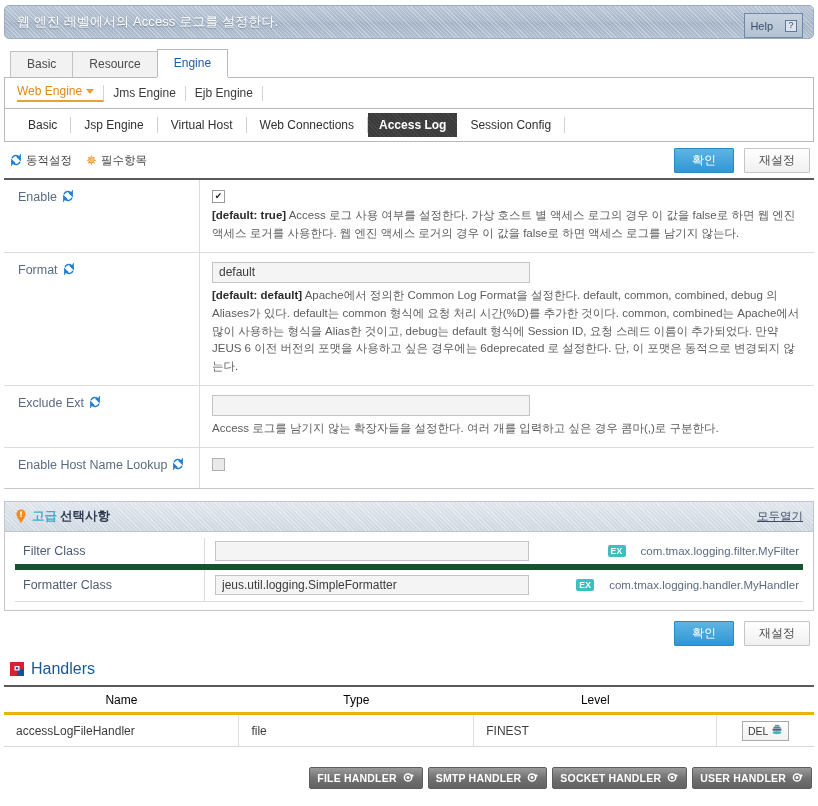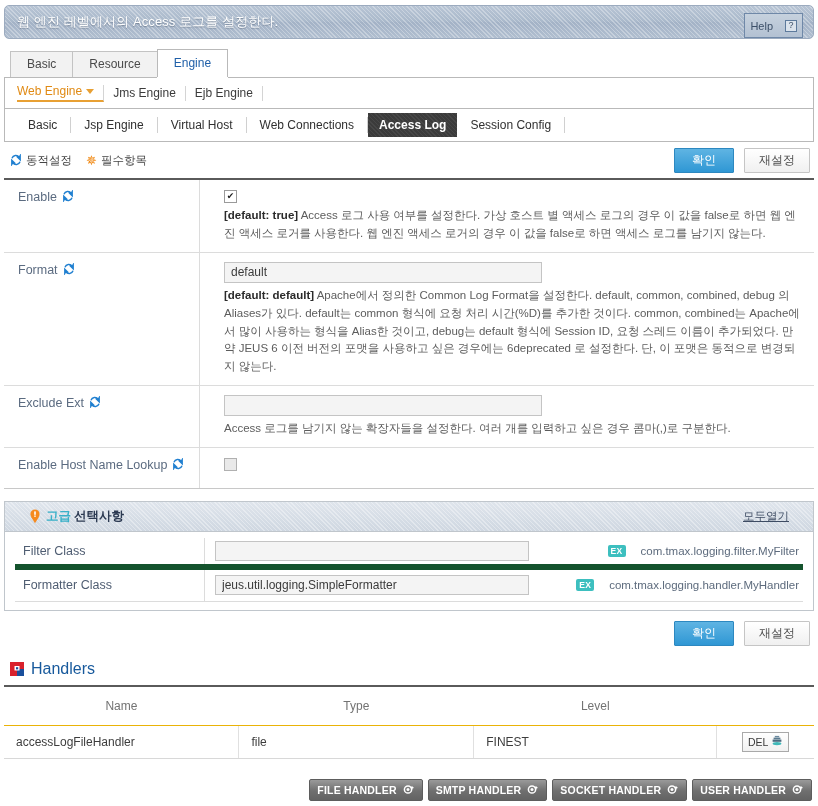--- a/index.html
+++ b/index.html
@@ -205,21 +205,20 @@
   
   .formtable {
     margin: 0 4px;
     border-top: 2px solid #5a5a5a;
     border-bottom: 1px solid #c8c8c8;
   }
   .frow {
     display: flex;
     border-bottom: 1px solid #dcdcdc;
     min-height: 40px;
-    gap: 12px;
   }
   .frow:last-child { border-bottom: none; }
   .flabel {
     width: 196px;
     flex: 0 0 196px;
     padding: 10px 0 10px 14px;
     font-size: 12.5px;
     color: #5b6b80;
     display: flex;
     align-items: flex-start;
@@ -267,21 +266,21 @@
     border: 1px solid #c0c6cc;
     background: #fff;
   }
   .advhead {
     height: 30px;
     background:
       repeating-linear-gradient(45deg, rgba(255,255,255,.35) 0 1px, rgba(0,0,0,0) 1px 3px),
       linear-gradient(to bottom,#dfe5ec,#cfd7e1);
     border-bottom: 1px solid #c0c6cc;
     display: flex; align-items: center;
-    padding: 0 24px;
+    padding: 0 10px;
   }
   .adv-pin {
     width: 12px; height: 14px; margin-right: 5px;
     display:inline-block;
   }
   .adv-t1 { color:#38b0c8; font-size:12.5px; font-weight:bold; }
   .adv-t2 { color:#2c3a52; font-size:12.5px; font-weight:bold; margin-left:3px;}
   .openall {
     margin-left: auto;
     font-size: 11.5px;
@@ -358,23 +357,23 @@
   }
   .htable {
     margin: 7px 4px 0 4px;
     border-top: 2px solid #5a5a5a;
     width: calc(100% - 8px);
     border-collapse: collapse;
   }
   .htable th {
     font-size: 12px;
     font-weight: normal;
-    color: #737373;
-    height: 40px;
-    border-bottom: 1px solid #eab308;
+    color: #000000;
+    height: 28px;
+    border-bottom: 3px solid #eab308;
     text-align: center;
   }
   .htable td {
     font-size: 12px;
     color: #3d3d3d;
     height: 33px;
     border-bottom: 1px solid #d8d8d8;
     border-right: 1px solid #e0e0e0;
     padding: 0 12px;
   }

